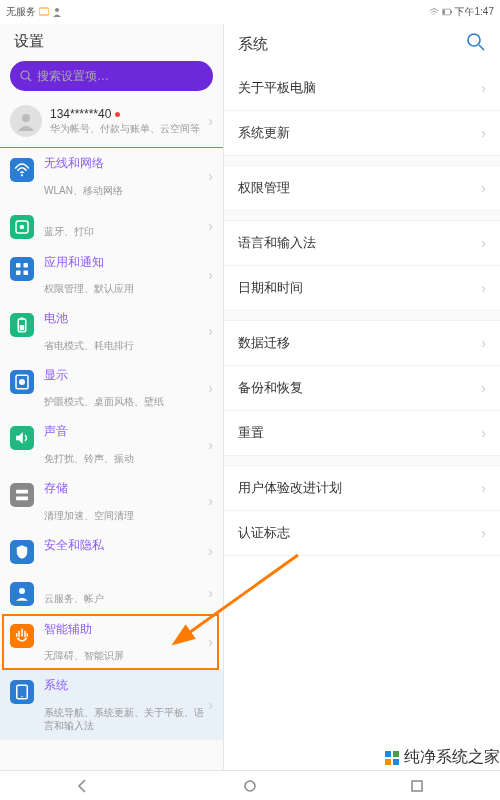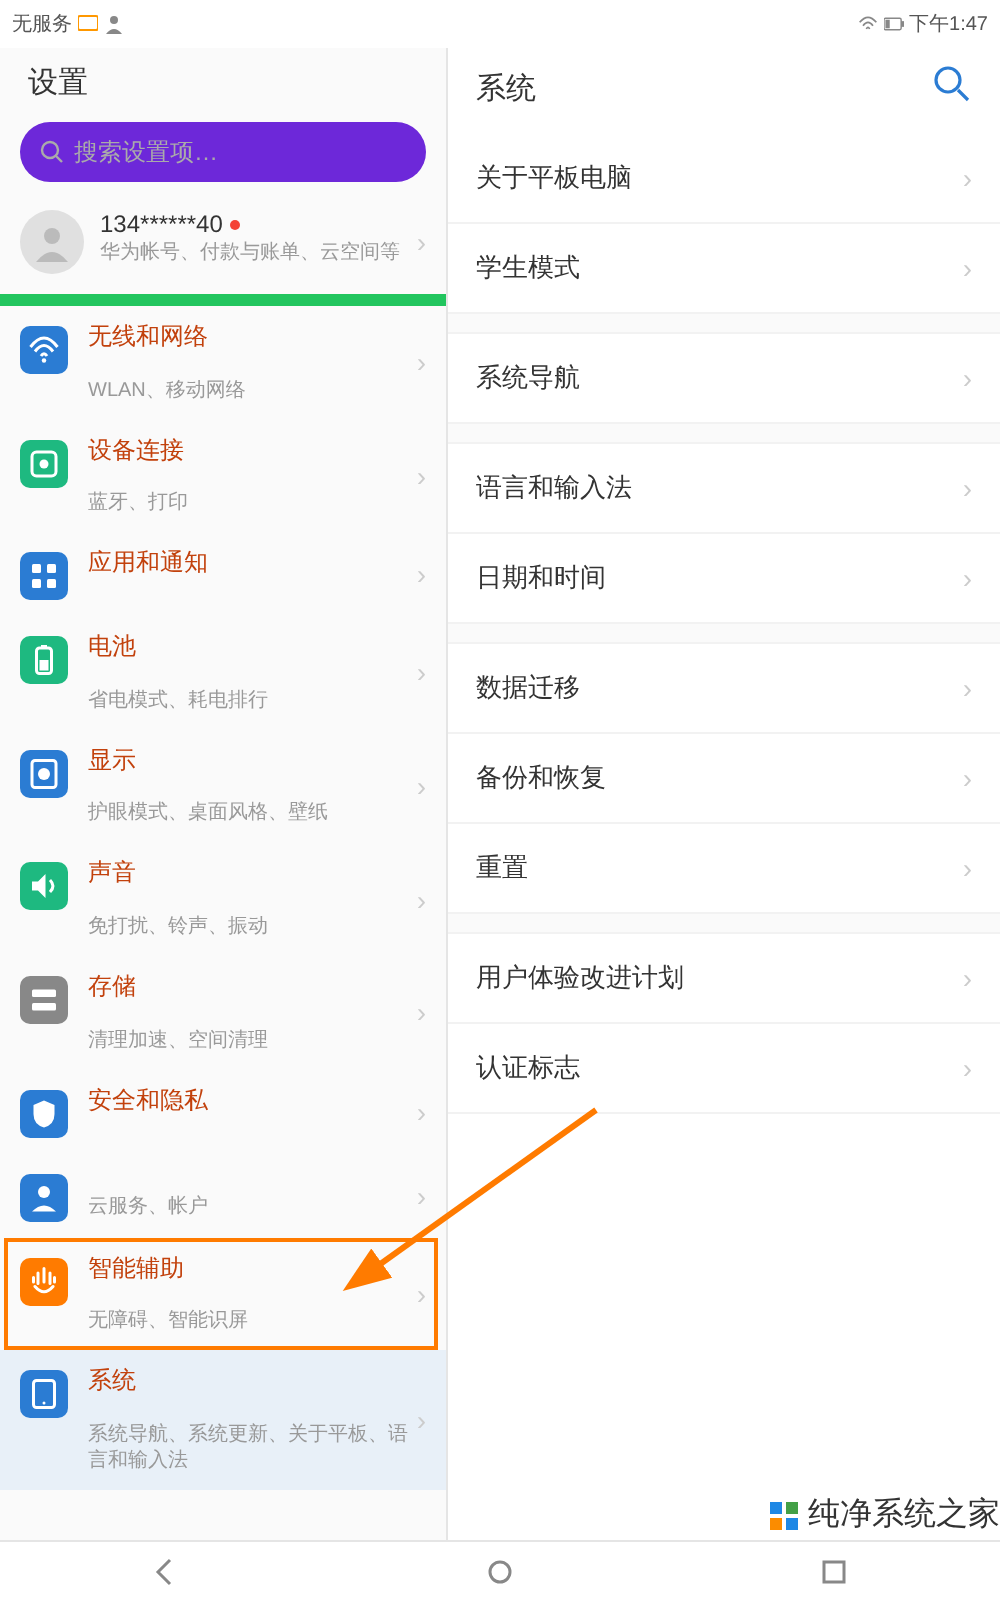--- a/index.html
+++ b/index.html
@@ -6,32 +6,32 @@
 body { font-family: -apple-system, "PingFang SC", "Microsoft YaHei", sans-serif; width: 500px; height: 800px; background: #fff; overflow: hidden; position: relative; }
 .status-bar { height: 18px; display: flex; align-items: center; justify-content: space-between; padding: 12px 6px; font-size: 10px; color: #555; }
 .status-left { display: flex; align-items: center; gap: 3px; }
 .status-right { display: flex; align-items: center; gap: 3px; }
 .status-icon { width: 10px; height: 10px; display: inline-flex; align-items: center; justify-content: center; }
 .main-container { display: flex; height: 782px; }
 .left-panel { width: 224px; background: #fafafa; border-right: 1px solid #e5e5e5; display: flex; flex-direction: column; overflow: hidden; }
 .left-header { padding: 8px 14px 10px; font-size: 15px; font-weight: 500; color: #333; }
 .search-box { margin: 0 10px 8px; height: 30px; background: #6d28d9; border-radius: 15px; display: flex; align-items: center; padding: 0 10px; color: #aaa; font-size: 12px; }
 .search-box svg { margin-right: 5px; }
-.account-row { display: flex; align-items: flex-start; padding: 6px 10px 10px; border-bottom: 6px solid #22c55e; }
+.account-row { display: flex; align-items: center; padding: 6px 10px 10px; border-bottom: 1px solid #22c55e; }
 .avatar { width: 32px; height: 32px; border-radius: 50%; background: #e0e0e0; display: flex; align-items: center; justify-content: center; margin-right: 8px; flex-shrink: 0; }
 .account-text { flex: 1; min-width: 0; }
 .account-title { font-size: 12px; color: #333; display: flex; align-items: center; }
 .red-dot { width: 5px; height: 5px; border-radius: 50%; background: #f44336; margin-left: 4px; }
 .account-sub { font-size: 10px; color: #999; line-height: 1.3; margin-top: 1px; }
 .setting-item { display: flex; align-items: flex-start; padding: 8px 10px; position: relative; }
 .setting-item.highlighted { background: #e8f0f8; }
 .setting-item.boxed::before { content: ""; position: absolute; top: 0; left: 2px; right: 4px; bottom: 0; border: 2px solid #ff7b00; pointer-events: none; }
 .icon-wrap { width: 24px; height: 24px; border-radius: 5px; display: flex; align-items: center; justify-content: center; margin-right: 10px; flex-shrink: 0; margin-top: 2px; }
 .setting-text { flex: 1; min-width: 0; }
-.setting-title { font-size: 12px; color: #c2410c; line-height: 1.3; }
+.setting-title { font-size: 12px; color: #8b5cf6; line-height: 1.3; }
 .setting-sub { font-size: 10px; color: #999; line-height: 1.3; margin-top: 12px; }
 .chev { color: #ccc; font-size: 14px; align-self: center; }
 .right-panel { flex: 1; background: #fff; position: relative; }
 .right-header { display: flex; align-items: center; justify-content: space-between; padding: 8px 14px 10px; }
 .right-title { font-size: 15px; font-weight: 500; color: #333; }
 .right-list { }
 .right-item { display: flex; align-items: center; justify-content: space-between; padding: 13px 14px; border-bottom: 1px solid #f2f2f2; font-size: 13px; color: #333; }
 .right-item.spacer { padding: 0; height: 10px; background: #fafafa; border-bottom: 1px solid #f2f2f2; }
 .right-item .chev { color: #ccc; }
 .arrow-annotation { position: absolute; left: 168px; top: 550px; pointer-events: none; z-index: 10; }
@@ -118,36 +118,36 @@
           <span class="chev">›</span>
         </div>
         <div class="setting-item">
           <div class="icon-wrap" style="background:#1eb980">
             <svg width="18" height="18" viewBox="0 0 24 24">
               <rect x="4" y="4" width="16" height="16" rx="3" fill="none" stroke="#fff" stroke-width="2"></rect>
               <circle cx="12" cy="12" r="3" fill="#fff"></circle>
             </svg>
           </div>
           <div class="setting-text">
-            <div class="setting-title">设备连接</div>
             <div class="setting-sub">蓝牙、打印</div>
           </div>
           <span class="chev">›</span>
         </div>
         <div class="setting-item">
           <div class="icon-wrap" style="background:#2b7cd3">
             <svg width="18" height="18" viewBox="0 0 24 24">
               <rect x="4" y="4" width="6" height="6" rx="1" fill="#fff"></rect>
               <rect x="14" y="4" width="6" height="6" rx="1" fill="#fff"></rect>
               <rect x="4" y="14" width="6" height="6" rx="1" fill="#fff"></rect>
               <rect x="14" y="14" width="6" height="6" rx="1" fill="#fff"></rect>
             </svg>
           </div>
           <div class="setting-text">
             <div class="setting-title">应用和通知</div>
+            <div class="setting-sub">权限管理、默认应用</div>
           </div>
           <span class="chev">›</span>
         </div>
         <div class="setting-item">
           <div class="icon-wrap" style="background:#1eb980">
             <svg width="18" height="18" viewBox="0 0 24 24">
               <rect x="7" y="4" width="10" height="17" rx="2" fill="none" stroke="#fff" stroke-width="2"></rect>
               <rect x="10" y="2" width="4" height="2" fill="#fff"></rect>
               <rect x="9" y="12" width="6" height="7" fill="#fff"></rect>
             </svg>
@@ -257,26 +257,26 @@
             <line x1="13" y1="13" x2="18" y2="18" stroke="#2b7cd3" stroke-width="1.6"></line>
           </svg>
       </span>
     </div>
     <div class="right-list" id="right-items">
         <div class="right-item">
           <span>关于平板电脑</span>
           <span class="chev">›</span>
         </div>
         <div class="right-item">
-          <span>学生模式</span>
+          <span>系统更新</span>
           <span class="chev">›</span>
         </div>
         <div class="right-item spacer"></div>
         <div class="right-item">
-          <span>系统导航</span>
+          <span>权限管理</span>
           <span class="chev">›</span>
         </div>
         <div class="right-item spacer"></div>
         <div class="right-item">
           <span>语言和输入法</span>
           <span class="chev">›</span>
         </div>
         <div class="right-item">
           <span>日期和时间</span>
           <span class="chev">›</span>

